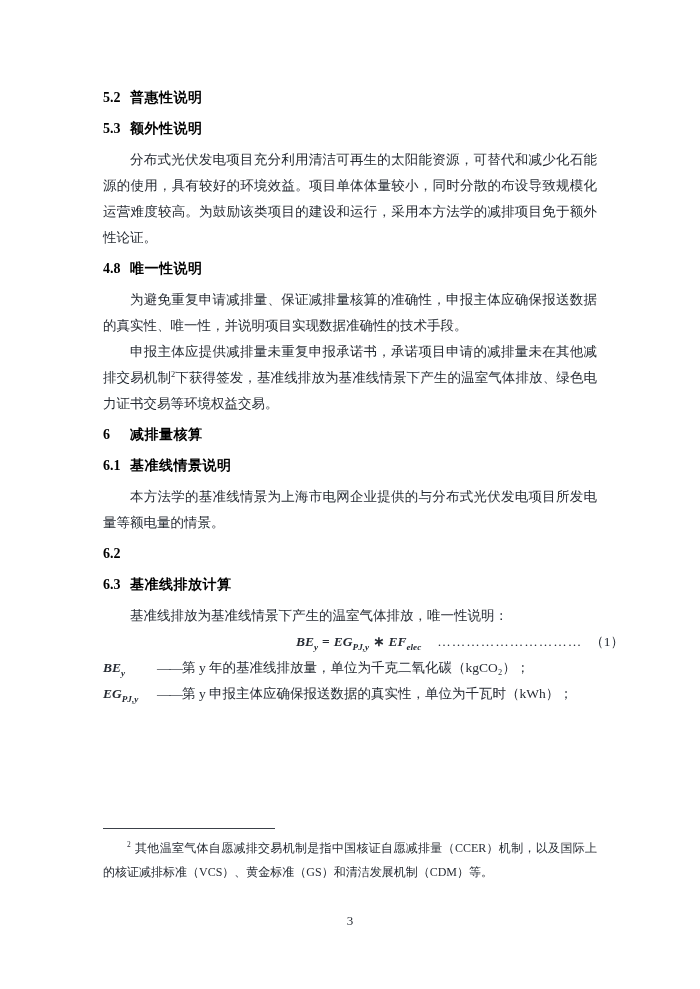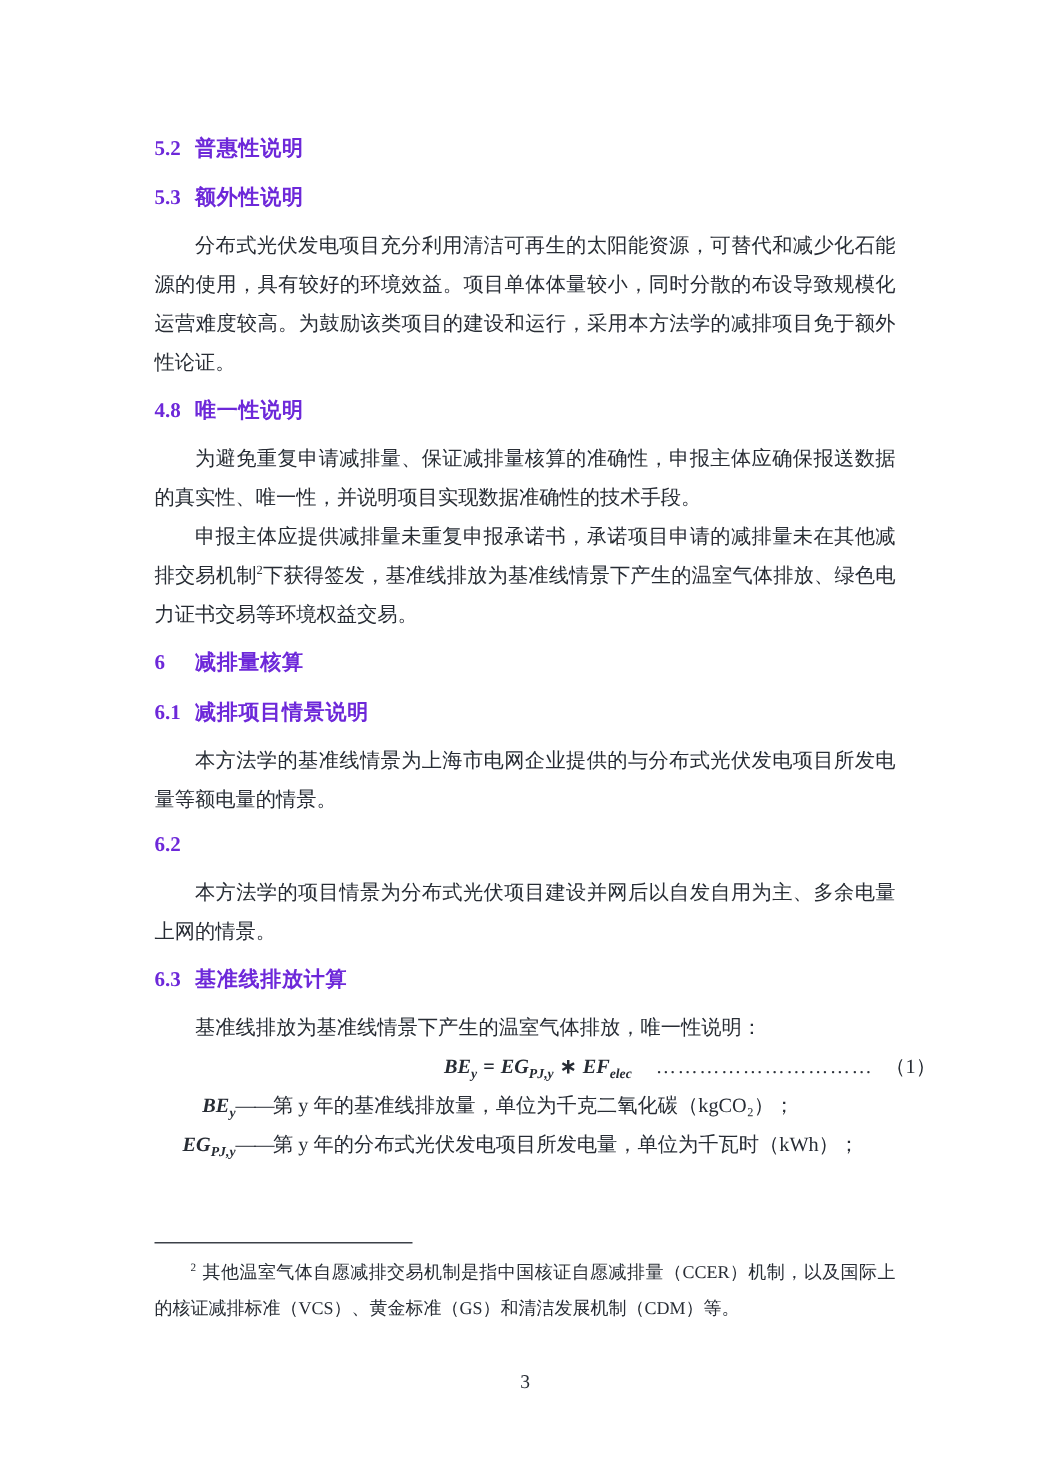--- a/index.html
+++ b/index.html
@@ -16,30 +16,30 @@
     background: #ffffff;
     font-size: 13.5px;
     line-height: 26px;
   }
   .h {
     display: flex;
     align-items: baseline;
     font-weight: bold;
     margin: 5px 0;
     font-size: 14px;
-    color: #6d28d9;
+    color: #000000;
   }
   .h .hnum {
     font-family: "Liberation Serif", serif;
     font-weight: bold;
     min-width: 27px;
     flex-shrink: 0;
   }
   .h .htitle {
-    font-family: Liberation Sans, sans-serif;
+    font-family: Liberation Serif, serif;
     font-weight: bold;
     letter-spacing: 0.5px;
   }
   p.body {
     margin: 0;
     text-align: justify;
     text-justify: inter-character;
     text-indent: 27px;
   }
   sup.fnref {
@@ -51,21 +51,20 @@
   .formula-row {
     display: flex;
     align-items: baseline;
     padding-left: 193px;
     white-space: nowrap;
   }
   .math-var {
     font-style: italic;
     font-weight: bold;
     font-family: "Liberation Serif", serif;
-    text-align: right;
   }
   .math-var sub {
     font-size: 0.68em;
     line-height: 0;
   }
   .math-op {
     font-weight: bold;
     font-family: "Liberation Serif", serif;
     padding: 0 4px;
   }
@@ -139,28 +138,27 @@
   <p class="body">为避免重复申请减排量、保证减排量核算的准确性，申报主体应确保报送数据的真实性、唯一性，并说明项目实现数据准确性的技术手段。</p>
   <p class="body"><span>申报主体应提供减排量未重复申报承诺书，承诺项目申请的减排量未在其他减排交易机制</span><sup class="fnref">2</sup><span>下获得签发，基准线排放为基准线情景下产生的温室气体排放、绿色电力证书交易等环境权益交易。</span></p>
 
   <div class="h">
     <span class="hnum">6</span>
     <span class="htitle">减排量核算</span>
   </div>
 
   <div class="h">
     <span class="hnum">6.1</span>
-    <span class="htitle">减排项目情景说明</span>
+    <span class="htitle">基准线情景说明</span>
   </div>
   <p class="body">本方法学的基准线情景为上海市电网企业提供的与分布式光伏发电项目所发电量等额电量的情景。</p>
 
   <div class="h">
     <span class="hnum">6.2</span>
   </div>
-  <p class="body">本方法学的项目情景为分布式光伏项目建设并网后以自发自用为主、多余电量上网的情景。</p>
 
   <div class="h">
     <span class="hnum">6.3</span>
     <span class="htitle">基准线排放计算</span>
   </div>
   <p class="body">基准线排放为基准线情景下产生的温室气体排放，唯一性说明：</p>
 
   <div class="formula-row">
     <span class="math-var"><span>BE</span><sub>y</sub></span>
     <span class="math-op">=</span>
@@ -173,21 +171,21 @@
 
 
   <div class="var-row">
     <span class="var-sym math-var"><span>BE</span><sub>y</sub></span>
     <span class="var-dash">——</span>
     <span class="var-desc">第 y 年的基准线排放量，单位为千克二氧化碳（kgCO₂）；</span>
   </div>
   <div class="var-row">
     <span class="var-sym math-var"><span>EG</span><sub>PJ,y</sub></span>
     <span class="var-dash">——</span>
-    <span class="var-desc">第 y 年的分布式光伏发电项目所发电量，单位为千瓦时（kWh）；</span>
+    <span class="var-desc">第 y 申报主体应确保报送数据的真实性，单位为千瓦时（kWh）；</span>
   </div>
 
   <div class="footnote-area">
     <div class="fn-rule"></div>
     <p class="fn-text"><sup class="fnref">2</sup><span>其他温室气体自愿减排交易机制是指中国核证自愿减排量（CCER）机制，以及国际上的核证减排标准（VCS）、黄金标准（GS）和清洁发展机制（CDM）等。</span></p>
   </div>
 
   <div class="page-num">3</div>
 
 </div>

